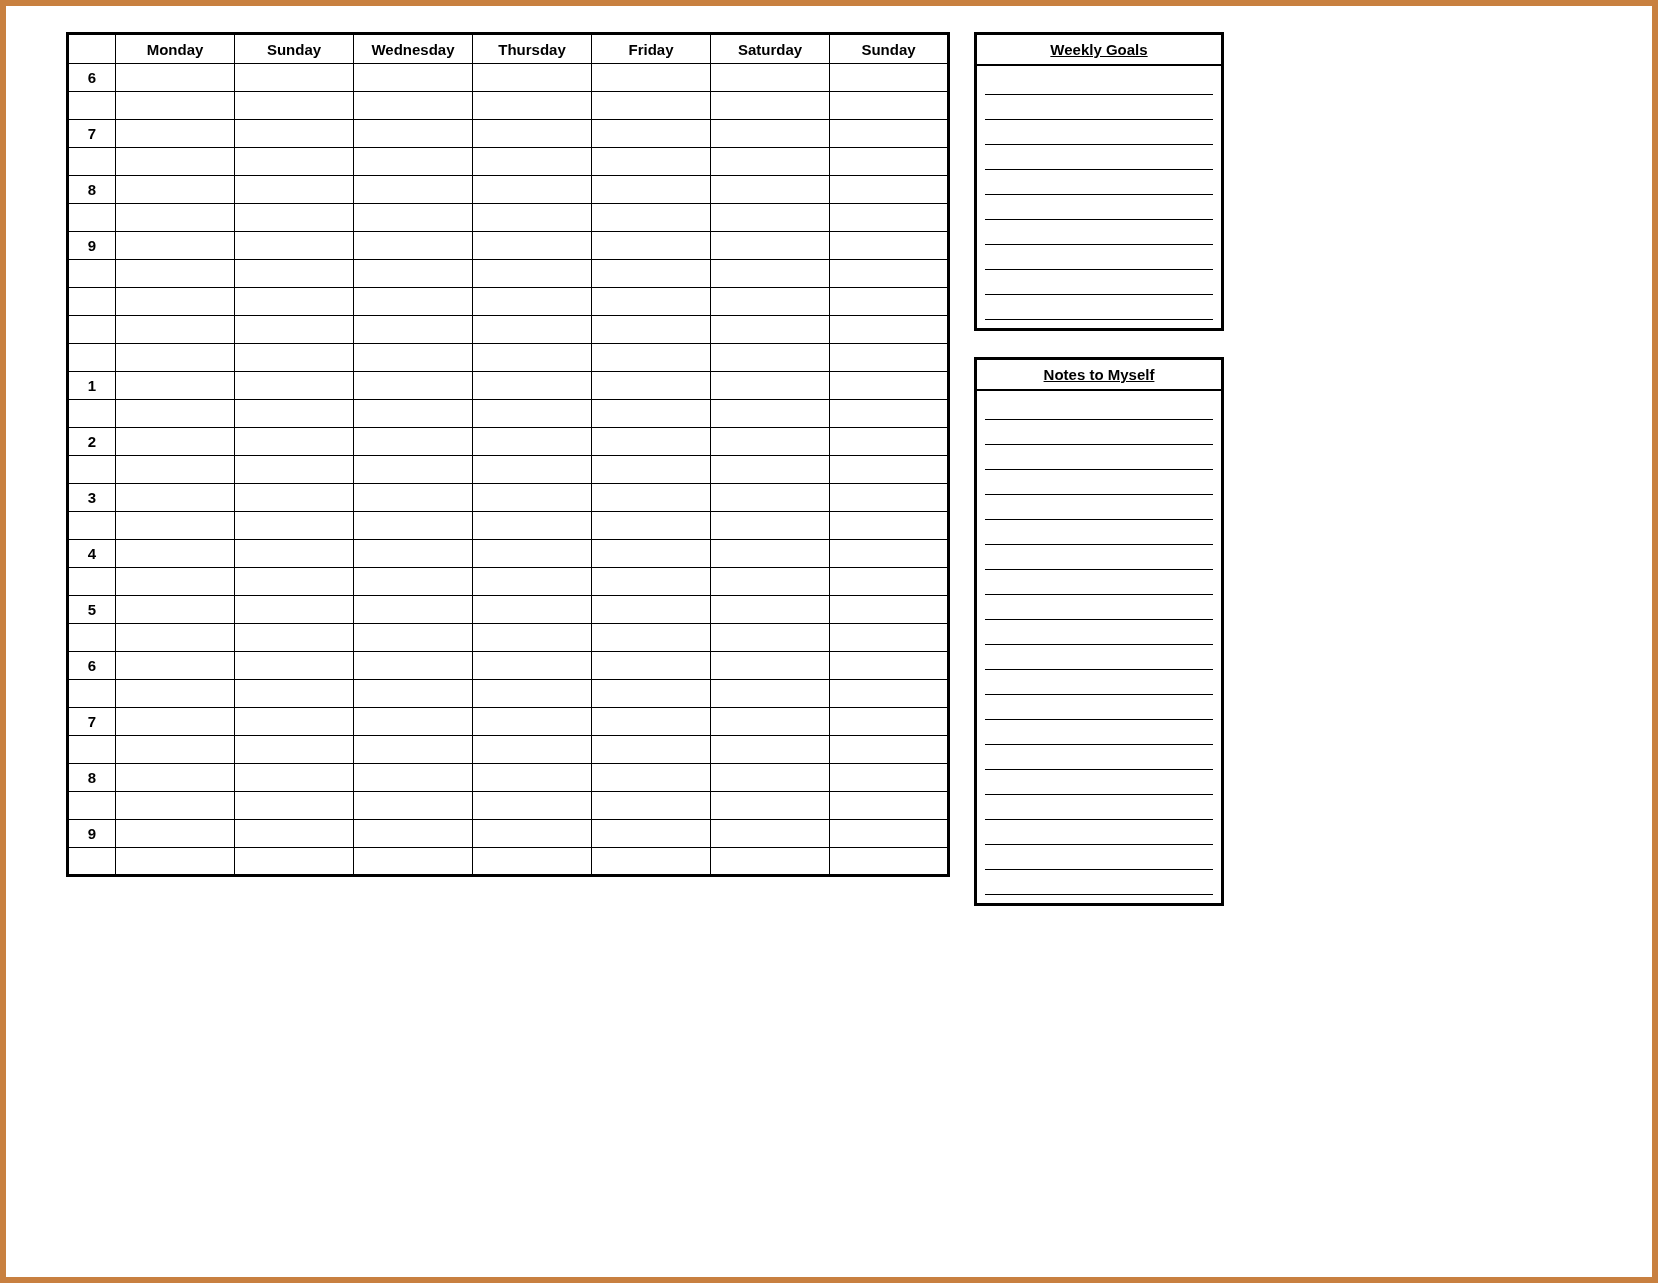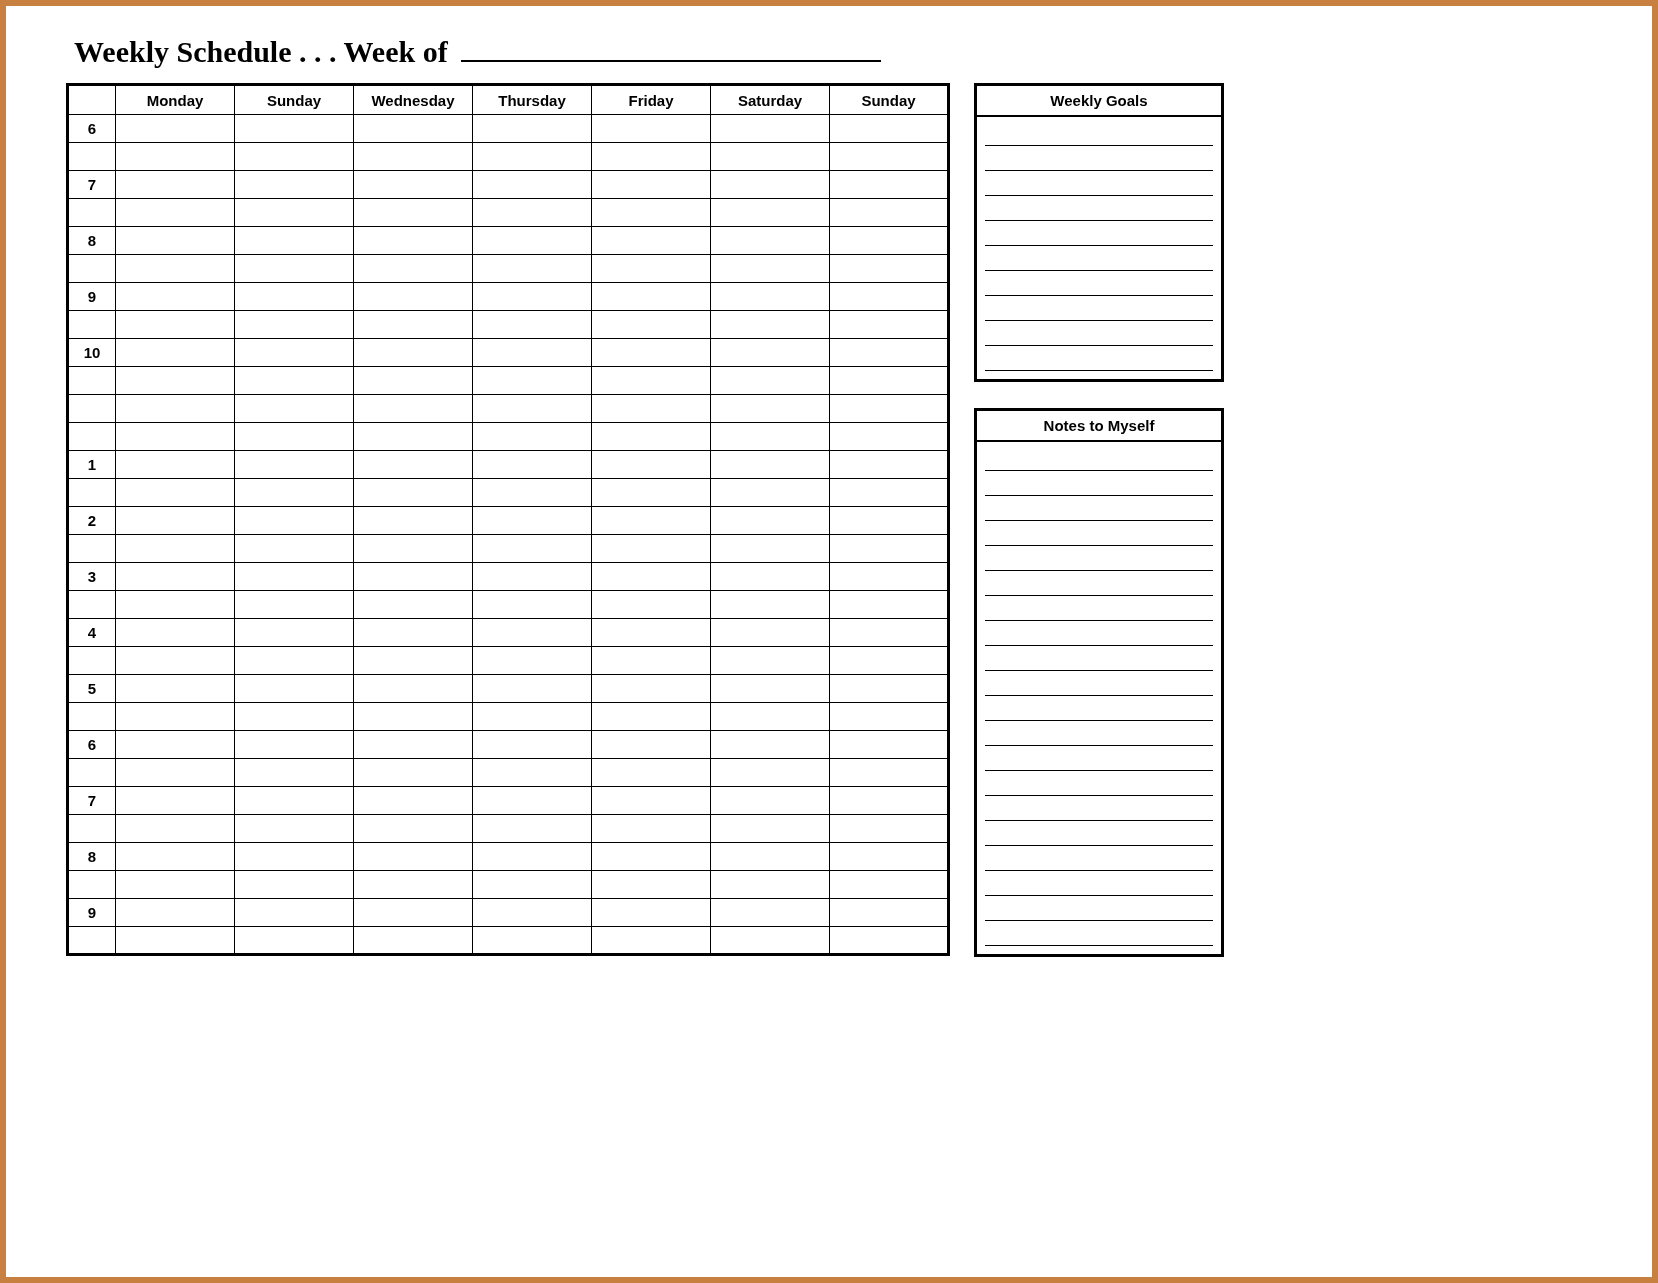--- a/index.html
+++ b/index.html
@@ -37,20 +37,21 @@
     display: flex;
     gap: 24px;
     align-items: flex-start;
   }
   .left { flex: 0 0 auto; }
   .right {
     flex: 0 0 250px;
     display: flex;
     flex-direction: column;
     gap: 26px;
+    text-decoration: underline;
   }
   table.schedule {
     border-collapse: collapse;
     border: 3px solid #000;
   }
   table.schedule th, table.schedule td {
     border: 1px solid #000;
     height: 28px;
     padding: 0;
   }
@@ -84,24 +85,20 @@
   }
   .rule-line {
     height: 25px;
     border-bottom: 1px solid #000;
   }
 </style>
 </head>
 <body>
 
 <div class="frame">
-  <div class="title-row">
-    <span class="title-left">Weekly Schedule . . . Week of </span>
-    <span class="title-blank"></span>
-  </div>
 
   <div class="content">
     <div class="left">
       <table class="schedule" id="schedule-table">
         <colgroup>
           <col class="timecol">
         <col class="daycol">
             <col class="daycol">
             <col class="daycol">
             <col class="daycol">
@@ -196,30 +193,20 @@
               <td class="time-label"></td>
               <td></td>
               <td></td>
               <td></td>
               <td></td>
               <td></td>
               <td></td>
               <td></td>
             </tr>
             <tr>
-              <td class="time-label group-divider-top">10</td>
-              <td class="group-divider-top"></td>
-              <td class="group-divider-top"></td>
-              <td class="group-divider-top"></td>
-              <td class="group-divider-top"></td>
-              <td class="group-divider-top"></td>
-              <td class="group-divider-top"></td>
-              <td class="group-divider-top"></td>
-            </tr>
-            <tr>
               <td class="time-label"></td>
               <td></td>
               <td></td>
               <td></td>
               <td></td>
               <td></td>
               <td></td>
               <td></td>
             </tr>
             <tr>

